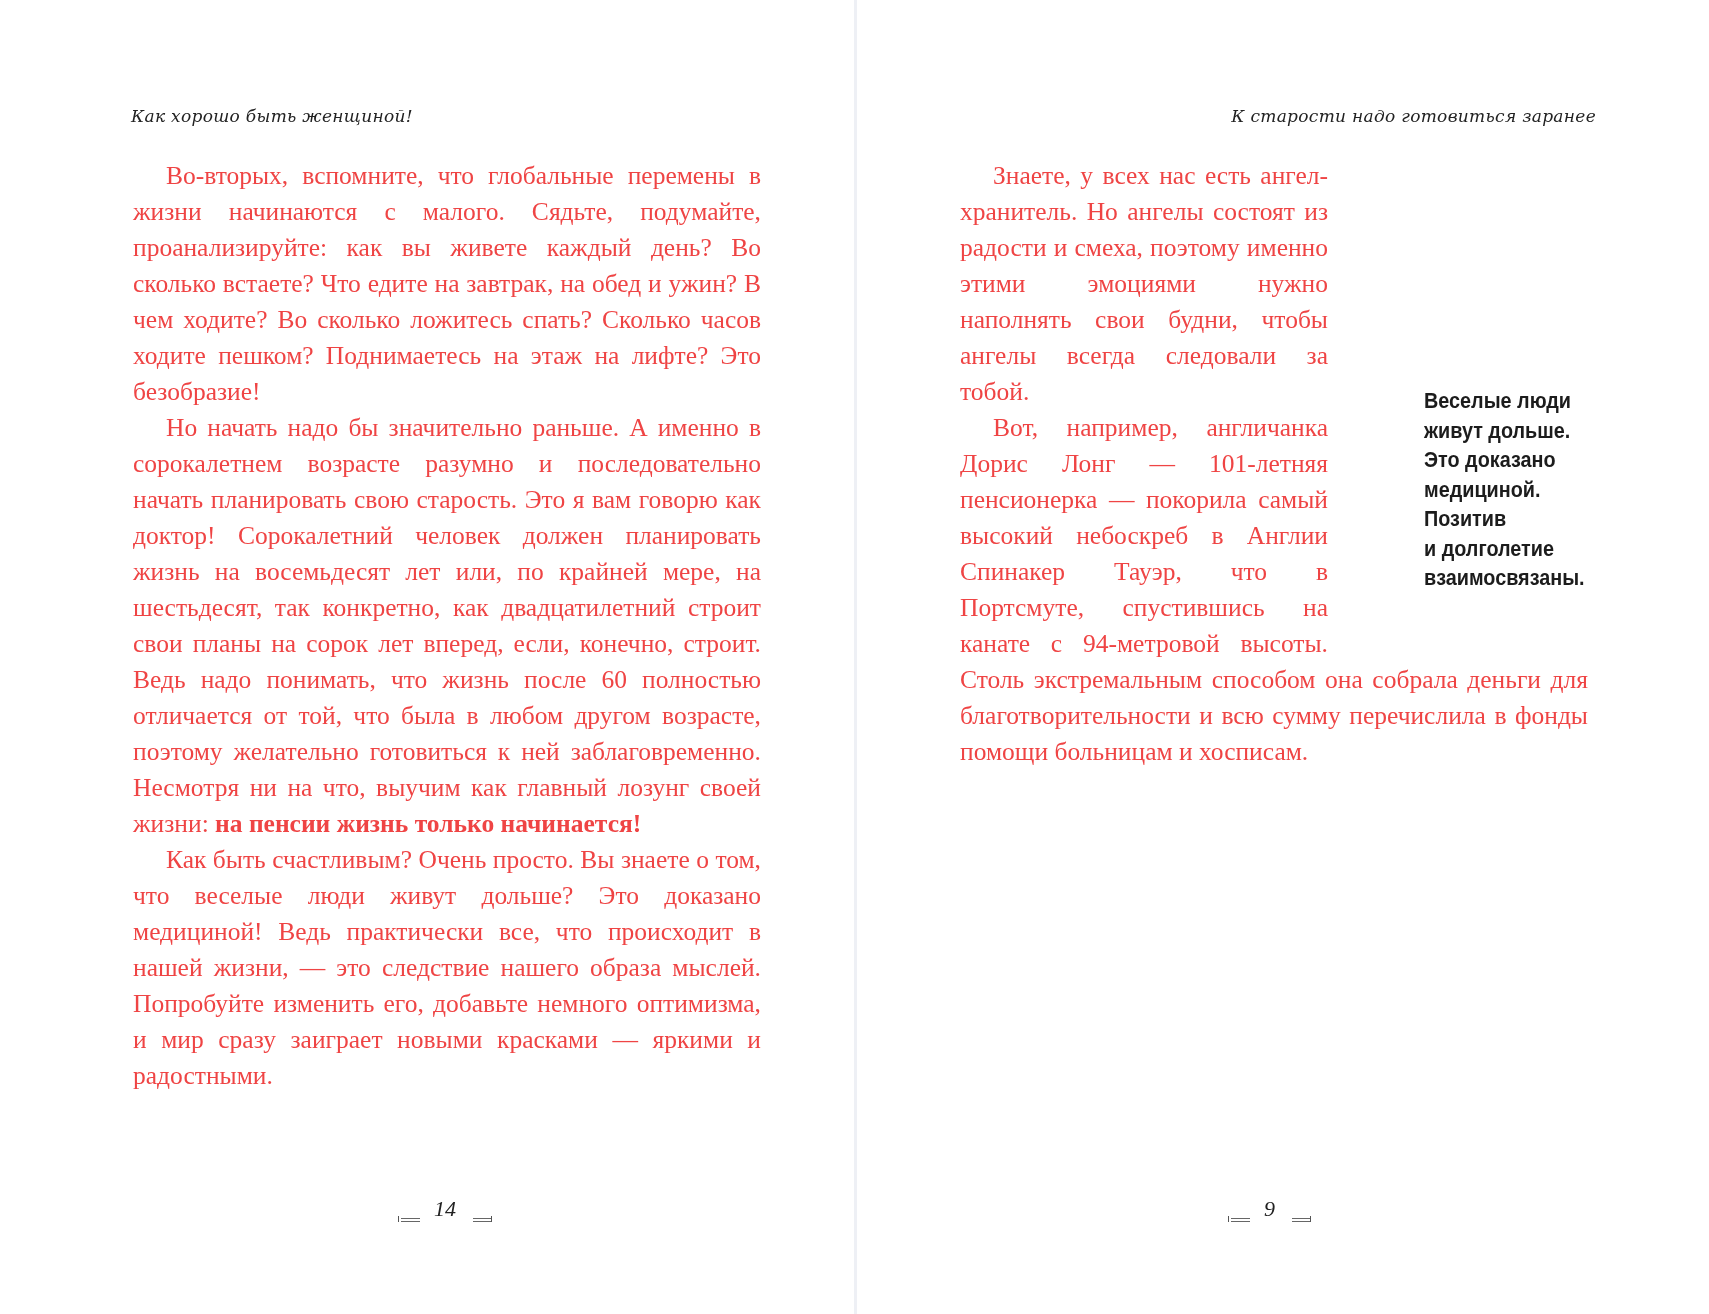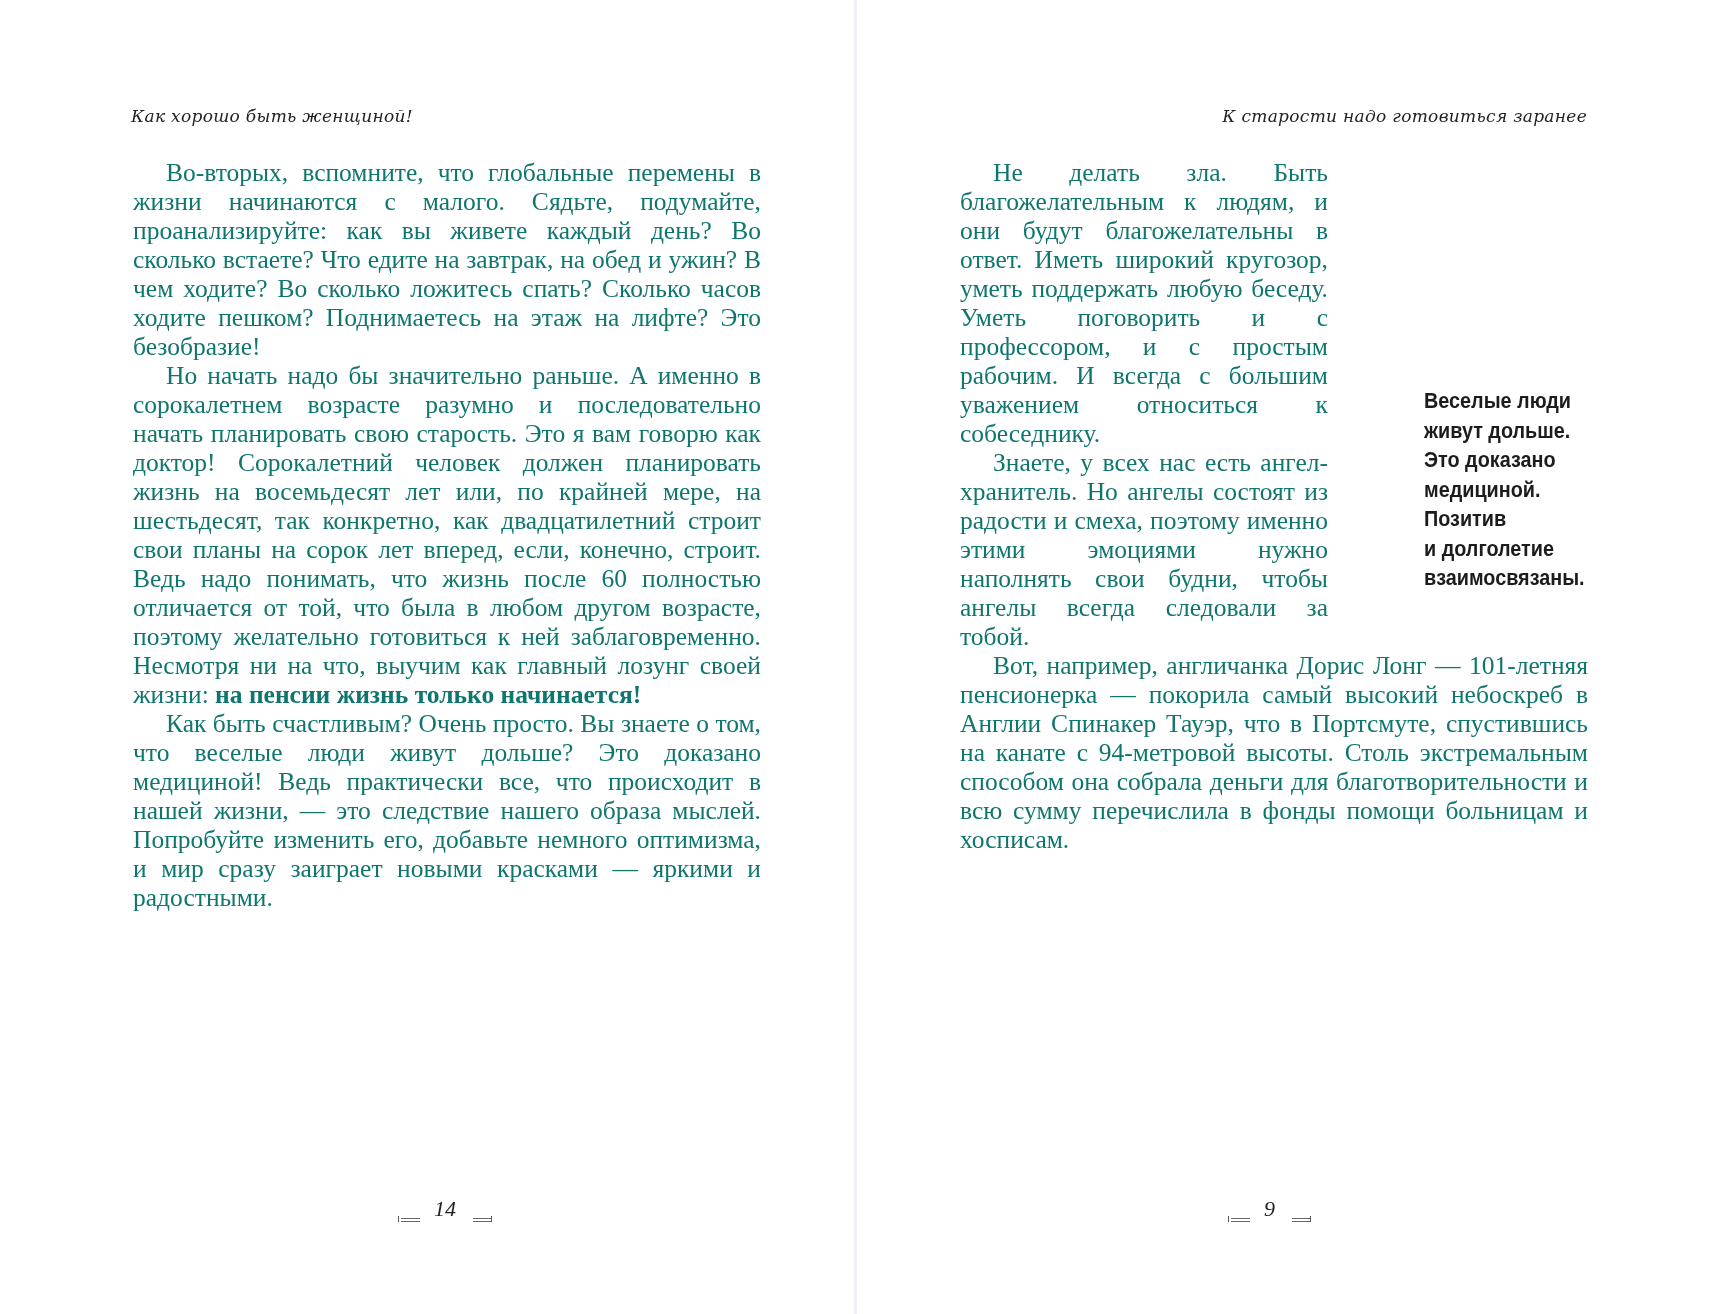--- a/index.html
+++ b/index.html
@@ -3,23 +3,23 @@
 <meta charset="utf-8">
 <style>
   html, body { margin: 0; padding: 0; background: #ffffff; }
   body { width: 1709px; height: 1314px; position: relative; overflow: hidden;
          font-family: "Liberation Serif", "DejaVu Serif", serif; color: #1a1a1a; }
   .spread { position: absolute; inset: 0; }
   .divider { position: absolute; left: 854px; top: 0; width: 3px; height: 1314px; background: #eef0f5; }
   .running-head { position: absolute; top: 106px; font-family: "DejaVu Serif", serif; font-style: italic;
                   font-size: 17px; letter-spacing: 0.3px; color: #222; white-space: nowrap; }
   .rh-left { left: 131px; }
-  .rh-right { right: 122px; }
-  .text { position: absolute; font-size: 25.5px; line-height: 29px; text-align: justify;
-          hyphens: manual; color: #0f766e; }
+  .rh-right { right: 113px; }
+  .text { position: absolute; font-size: 25.5px; line-height: 36px; text-align: justify;
+          hyphens: manual; color: #ef4444; }
   .text p { margin: 0; text-indent: 33px; }
   .text b { font-weight: bold; }
   .left-text { left: 133px; top: 158px; width: 628px; }
   .right-text { left: 960px; top: 158px; width: 628px; }
   .float-gap { float: right; width: 260px; height: 320px; margin-top: 172px; }
   .pull-quote { position: absolute; left: 1424px; top: 386px; width: 260px;
                 font-family: "Liberation Sans", "DejaVu Sans", sans-serif; font-weight: bold;
                 font-size: 22px; line-height: 29.5px; color: #1c1c1c; transform: scaleX(0.9); transform-origin: left top; }
   .pull-quote div { white-space: nowrap; }
   .folio { position: absolute; top: 1196px; display: flex; align-items: flex-end; gap: 14px;
@@ -47,21 +47,20 @@
   </div>
   <div class="folio folio-left">
     <span class="orn"></span>
     <span>14</span>
     <span class="orn r"></span>
   </div>
 
   <div class="running-head rh-right">К старости надо готовиться заранее</div>
   <div class="text right-text">
     <div class="float-gap"></div>
-    <p>Не делать зла. Быть благожелательным к лю­дям, и они будут благожелательны в ответ. Иметь широкий кругозор, уметь под­держать любую беседу. Уметь поговорить и с профессором, и с простым рабочим. И всегда с большим уважением относить­ся к собеседнику.</p>
     <p>Знаете, у всех нас есть ангел-хранитель. Но ангелы состо­ят из радости и смеха, поэтому именно этими эмоциями нужно наполнять свои будни, чтобы ангелы всегда следовали за тобой.</p>
     <p>Вот, например, англичанка Дорис Лонг — 101-летняя пенсионерка — покорила самый вы­сокий небоскреб в Англии Спинакер Тауэр, что в Портсмуте, спустившись на канате с 94-метровой высоты. Столь экстремальным способом она собра­ла деньги для благотворительности и всю сумму пе­речислила в фонды помощи больницам и хосписам.</p>
   </div>
   <div class="pull-quote">
     <div>Веселые люди</div>
     <div>живут дольше.</div>
     <div>Это доказано</div>
     <div>медициной.</div>
     <div>Позитив</div>
     <div>и долголетие</div>

